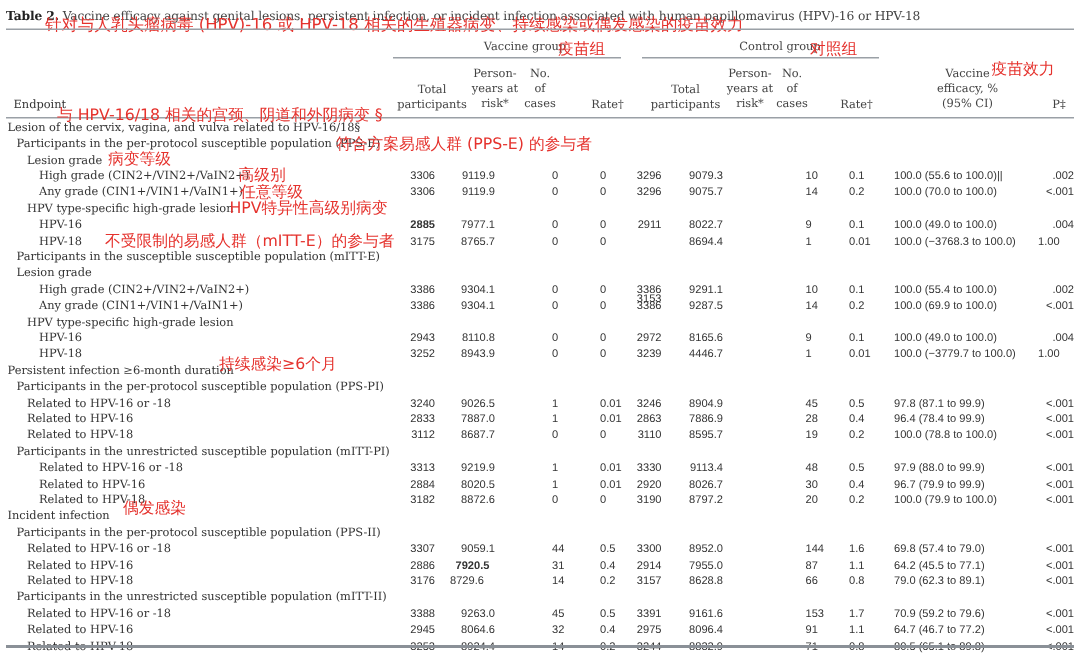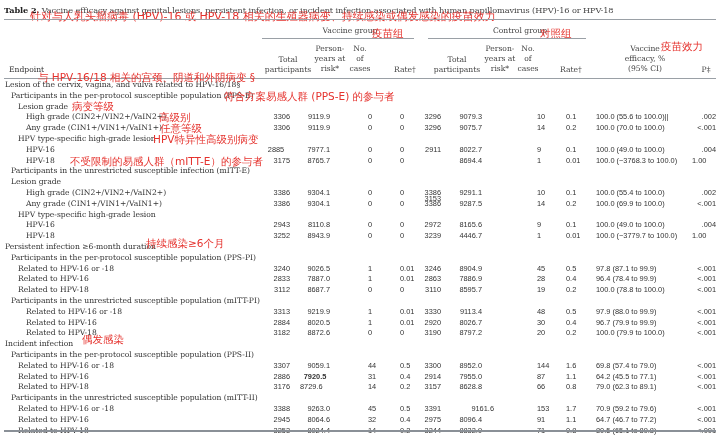--- a/index.html
+++ b/index.html
@@ -108,21 +108,21 @@
       <div class="num" style="top: 0px; left: 537px;">14</div>
       <div class="num" style="top: 0px; left: 566px;">0.2</div>
       <div class="num" style="left: 596px; top: 0px;">100.0 (70.0 to 100.0)</div>
       <div class="num" style="left: 686px; width: 30px; text-align: right; top: 0px;">&lt;.001</div>
     </div>
     <div class="row" style="top: 134px;">
       <div class="t" style="left: 18px; top: 0px;">HPV type-specific high-grade lesion</div>
     </div>
     <div class="row" style="top: 144.8px;">
       <div class="t" style="left: 26px; top: 0px;">HPV-16</div>
-      <div class="num" style="top: 0px; left: 262px; width: 28px; text-align: center;">2885</div>
+      <div class="num" style="top: 0px; left: 262px; width: 28px; text-align: right; font-weight: bold;">2885</div>
       <div class="num" style="top: 0px; left: 300px; width: 30px; text-align: right;">7977.1</div>
       <div class="num" style="top: 0px; left: 368px;">0</div>
       <div class="num" style="top: 0px; left: 400px;">0</div>
       <div class="num" style="top: 0px; left: 413px; width: 28px; text-align: right;">2911</div>
       <div class="num" style="top: 0px; left: 452px; width: 30px; text-align: right;">8022.7</div>
       <div class="num" style="top: 0px; left: 537px;">9</div>
       <div class="num" style="top: 0px; left: 566px;">0.1</div>
       <div class="num" style="left: 596px; top: 0px;">100.0 (49.0 to 100.0)</div>
       <div class="num" style="left: 686px; width: 30px; text-align: right; top: 0px;">.004</div>
     </div>
@@ -133,21 +133,21 @@
       <div class="num" style="top: 0px; left: 368px;">0</div>
       <div class="num" style="top: 0px; left: 400px;">0</div>
       <div class="num" style="top: 0px; left: 413px; width: 28px; text-align: right; margin-top: 38px;">3153</div>
       <div class="num" style="top: 0px; left: 452px; width: 30px; text-align: right;">8694.4</div>
       <div class="num" style="top: 0px; left: 537px;">1</div>
       <div class="num" style="top: 0px; left: 566px;">0.01</div>
       <div class="num" style="left: 596px; top: 0px;">100.0 (−3768.3 to 100.0)</div>
       <div class="num" style="left: 692px; width: 30px; text-align: left; top: 0px;">1.00</div>
     </div>
     <div class="row" style="top: 166.4px;">
-      <div class="t" style="left: 11px; top: 0px;">Participants in the unrestricted susceptible infection (mITT-E)</div>
+      <div class="t" style="left: 11px; top: 0px;">Participants in the susceptible susceptible population (mITT-E)</div>
     </div>
     <div class="row" style="top: 177.2px;">
       <div class="t" style="left: 11px; top: 0px;">Lesion grade</div>
     </div>
     <div class="row" style="top: 188px;">
       <div class="t" style="left: 26px; top: 0px;">High grade (CIN2+/VIN2+/VaIN2+)</div>
       <div class="num" style="top: 0px; left: 262px; width: 28px; text-align: right;">3386</div>
       <div class="num" style="top: 0px; left: 300px; width: 30px; text-align: right;">9304.1</div>
       <div class="num" style="top: 0px; left: 368px;">0</div>
       <div class="num" style="top: 0px; left: 400px;">0</div>
@@ -335,21 +335,21 @@
     <div class="row" style="top: 393.2px;">
       <div class="t" style="left: 11px; top: 0px;">Participants in the unrestricted susceptible population (mITT-II)</div>
     </div>
     <div class="row" style="top: 404px;">
       <div class="t" style="left: 18px; top: 0px;">Related to HPV-16 or -18</div>
       <div class="num" style="top: 0px; left: 262px; width: 28px; text-align: right;">3388</div>
       <div class="num" style="top: 0px; left: 300px; width: 30px; text-align: right;">9263.0</div>
       <div class="num" style="top: 0px; left: 368px;">45</div>
       <div class="num" style="top: 0px; left: 400px;">0.5</div>
       <div class="num" style="top: 0px; left: 413px; width: 28px; text-align: right;">3391</div>
-      <div class="num" style="top: 0px; left: 452px; width: 30px; text-align: right; margin-left: 12px;">9161.6</div>
+      <div class="num" style="top: 0px; left: 452px; width: 30px; text-align: right;">9161.6</div>
       <div class="num" style="top: 0px; left: 537px;">153</div>
       <div class="num" style="top: 0px; left: 566px;">1.7</div>
       <div class="num" style="left: 596px; top: 0px;">70.9 (59.2 to 79.6)</div>
       <div class="num" style="left: 686px; width: 30px; text-align: right; top: 0px;">&lt;.001</div>
     </div>
     <div class="row" style="top: 414.8px;">
       <div class="t" style="left: 18px; top: 0px;">Related to HPV-16</div>
       <div class="num" style="top: 0px; left: 262px; width: 28px; text-align: right;">2945</div>
       <div class="num" style="top: 0px; left: 300px; width: 30px; text-align: right;">8064.6</div>
       <div class="num" style="top: 0px; left: 368px;">32</div>

